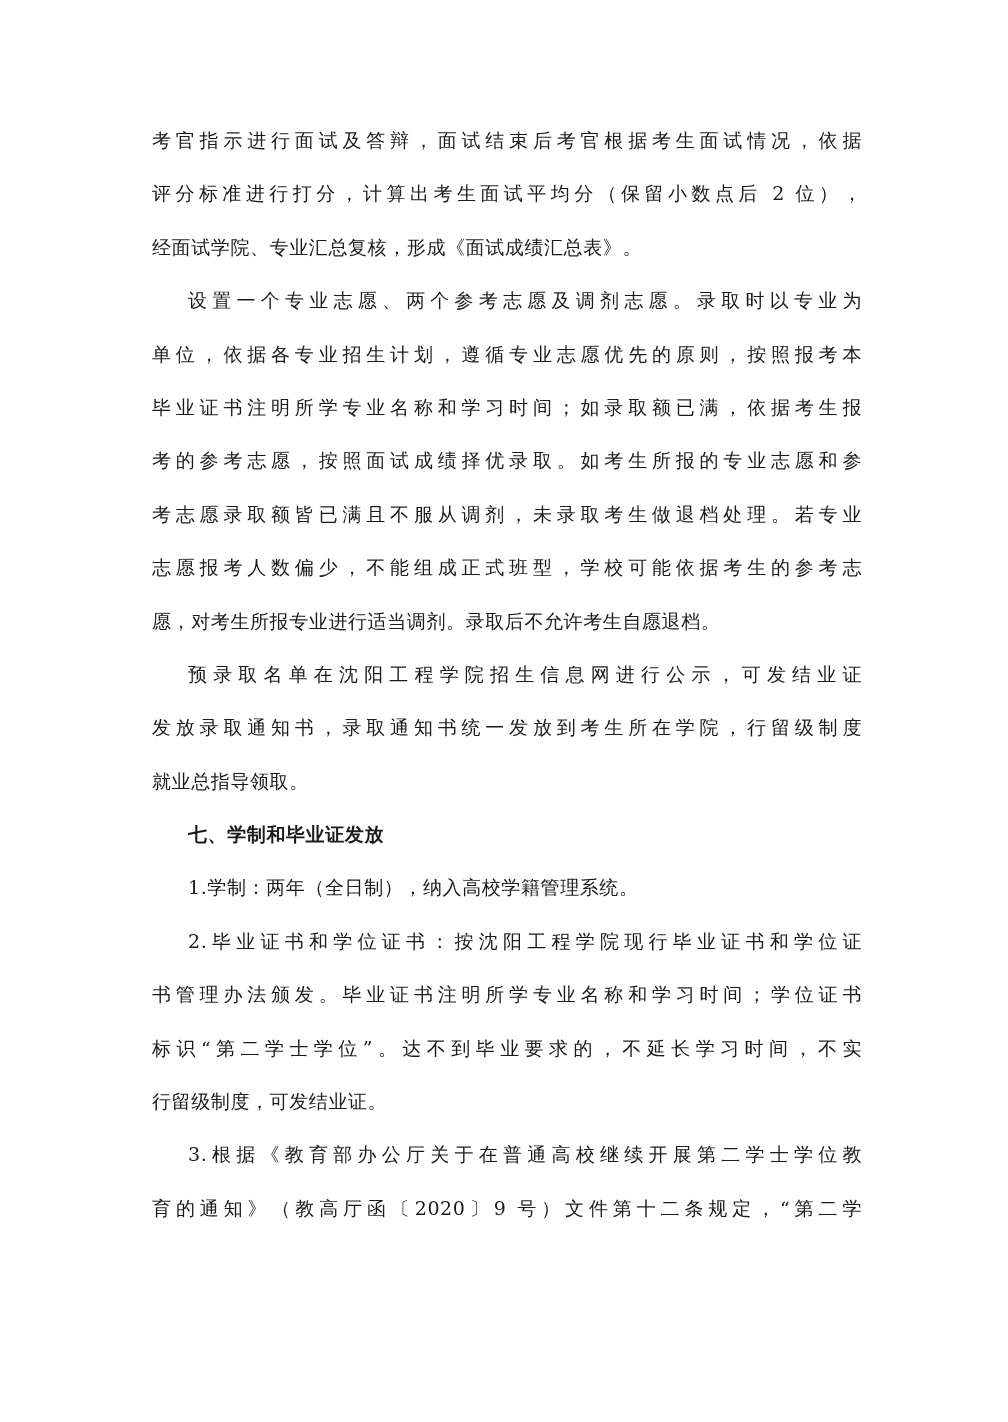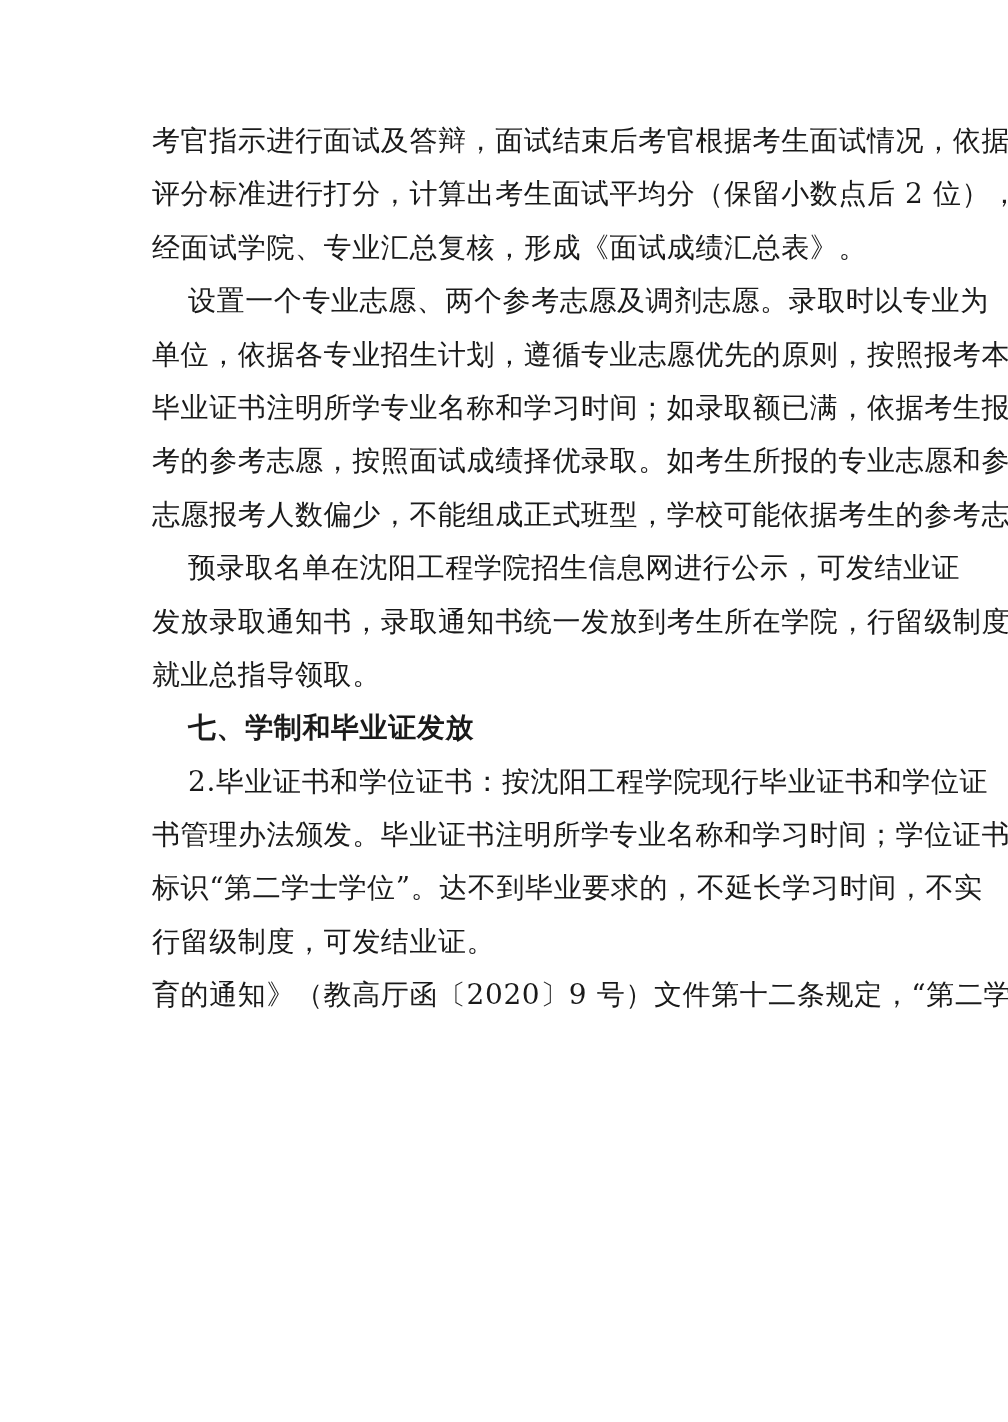--- a/index.html
+++ b/index.html
@@ -17,21 +17,21 @@
   }
   .page {
     position: absolute;
     left: 152px;
     top: 114px;
     width: 710px;
   }
   .line {
     height: 53.4px;
     line-height: 53.4px;
-    font-size: 28px;
+    font-size: 19px;
     white-space: nowrap;
     overflow: visible;
     letter-spacing: 0.6px;
   }
   .line.justify {
     text-align: justify;
     text-align-last: justify;
   }
   .indent {
     padding-left: 36px;
@@ -45,23 +45,27 @@
 <body>
 
 <div class="page">
   <div class="line justify">考官指示进行面试及答辩，面试结束后考官根据考生面试情况，依据</div>
   <div class="line justify">评分标准进行打分，计算出考生面试平均分（保留小数点后 2 位），</div>
   <div class="line">经面试学院、专业汇总复核，形成《面试成绩汇总表》。</div>
   <div class="line justify indent">设置一个专业志愿、两个参考志愿及调剂志愿。录取时以专业为</div>
   <div class="line justify">单位，依据各专业招生计划，遵循专业志愿优先的原则，按照报考本</div>
   <div class="line justify">毕业证书注明所学专业名称和学习时间；如录取额已满，依据考生报</div>
   <div class="line justify">考的参考志愿，按照面试成绩择优录取。如考生所报的专业志愿和参</div>
+  <div class="line justify">考志愿录取额皆已满且不服从调剂，未录取考生做退档处理。若专业</div>
   <div class="line justify">志愿报考人数偏少，不能组成正式班型，学校可能依据考生的参考志</div>
+  <div class="line">愿，对考生所报专业进行适当调剂。录取后不允许考生自愿退档。</div>
   <div class="line justify indent">预录取名单在沈阳工程学院招生信息网进行公示，可发结业证</div>
   <div class="line justify">发放录取通知书，录取通知书统一发放到考生所在学院，行留级制度</div>
   <div class="line">就业总指导领取。</div>
   <div class="line indent bold">七、学制和毕业证发放</div>
+  <div class="line indent">1.学制：两年（全日制），纳入高校学籍管理系统。</div>
   <div class="line justify indent">2.毕业证书和学位证书：按沈阳工程学院现行毕业证书和学位证</div>
   <div class="line justify">书管理办法颁发。毕业证书注明所学专业名称和学习时间；学位证书</div>
   <div class="line justify">标识“第二学士学位”。达不到毕业要求的，不延长学习时间，不实</div>
   <div class="line">行留级制度，可发结业证。</div>
+  <div class="line justify indent">3.根据《教育部办公厅关于在普通高校继续开展第二学士学位教</div>
   <div class="line justify">育的通知》（教高厅函〔2020〕9 号）文件第十二条规定，“第二学</div>
 </div>
 
 </body></html>

